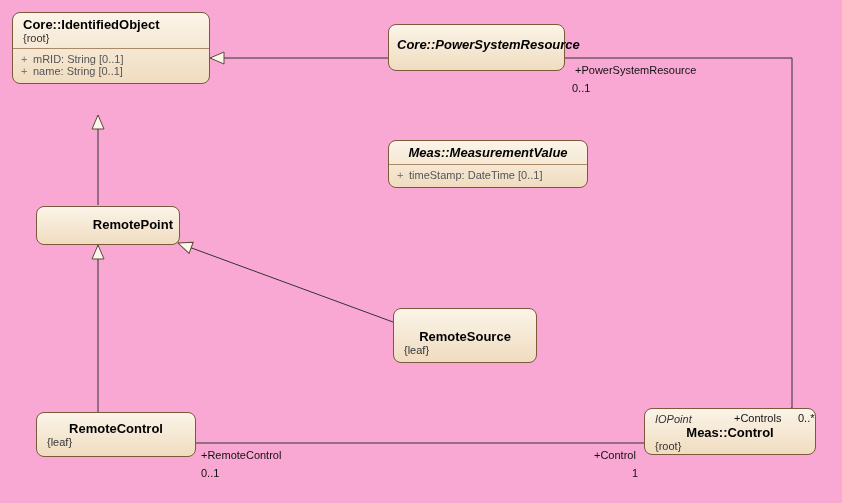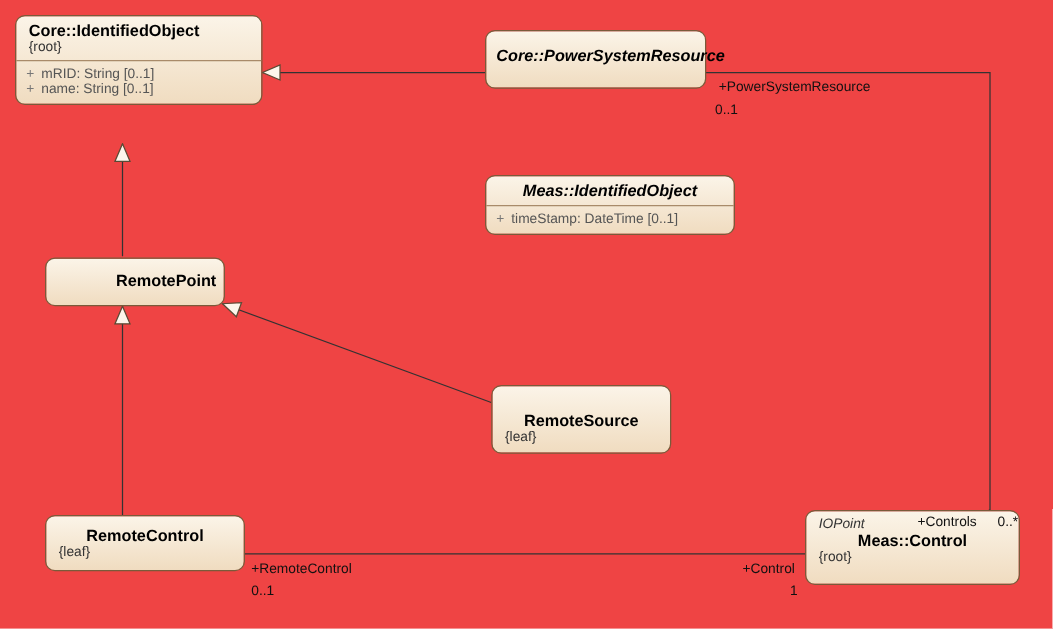--- a/index.html
+++ b/index.html
@@ -10,21 +10,21 @@
     background: #fff;
     font-family: "Segoe UI", "Helvetica Neue", Arial, sans-serif;
     font-size: 12px;
     color: #000;
     overflow: hidden;
   }
   .canvas {
     position: relative;
     width: 842px;
     height: 503px;
-    background: #ef4444;
+    background: #f9a8d4;
   }
   .cls {
     position: absolute;
     border: 1px solid #7a5a3a;
     border-radius: 8px;
     background: linear-gradient(180deg, #fbf4e8 0%, #f0dcc0 100%);
     box-shadow: 0 0 0 rgba(0,0,0,0); 
   }
   .cls .hdr {
     padding: 4px 10px 4px 10px;
@@ -106,21 +106,21 @@
   </div>
 
   <div class="cls" style="left:388px; top:24px; width:175px;">
     <div class="hdr center" style="padding:12px 8px 18px 8px;">
       <div class="title italic">Core::PowerSystemResource</div>
     </div>
   </div>
 
   <div class="cls" style="left:388px; top:140px; width:198px;">
     <div class="hdr center">
-      <div class="title italic">Meas::IdentifiedObject</div>
+      <div class="title italic">Meas::MeasurementValue</div>
     </div>
     <div class="sep"></div>
     <div class="attrs">
       <div class="row"><span class="vis">+</span><span>timeStamp: DateTime [0..1]</span></div>
     </div>
   </div>
 
   <div class="cls" style="left:36px; top:206px; width:142px;">
     <div class="hdr center" style="padding:10px 6px 12px 6px;text-align:right;">
       <div class="title">RemotePoint</div>
@@ -135,21 +135,21 @@
   </div>
 
   <div class="cls" style="left:36px; top:412px; width:158px;">
     <div class="hdr" style="padding:8px 10px 8px 10px;">
       <div class="title center">RemoteControl</div>
       <div class="stereo">{leaf}</div>
     </div>
   </div>
 
   <div class="cls" style="left:644px; top:408px; width:170px;">
-    <div class="hdr" style="padding:4px 10px 15px 10px;border-radius:24px;">
+    <div class="hdr" style="padding:4px 10px 2px 10px;border-radius:24px;">
       <div class="stereo italic">IOPoint</div>
       <div class="title center">Meas::Control</div>
       <div class="stereo">{root}</div>
     </div>
   </div>
 
   <span class="lbl" style="left:575px; top:44px;">+PowerSystemResource</span>
   <span class="lbl" style="left:572px; top:62px;">0..1</span>
 
   <span class="lbl" style="left:734px; top:392px;">+Controls</span>

